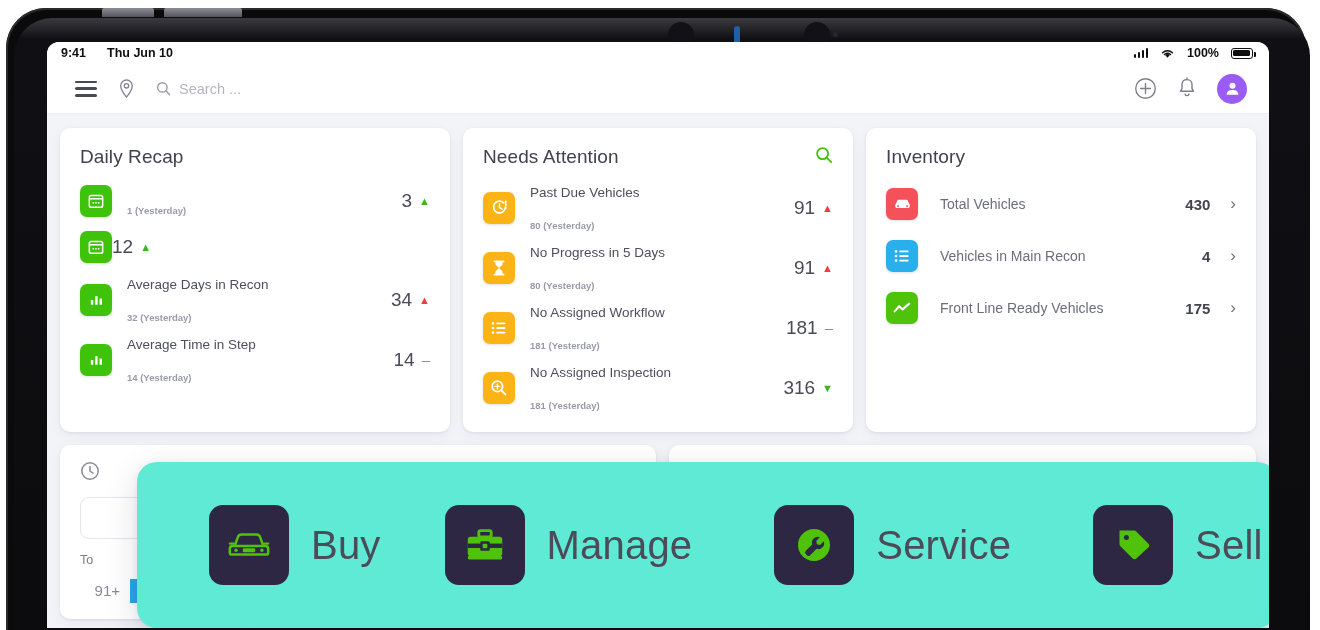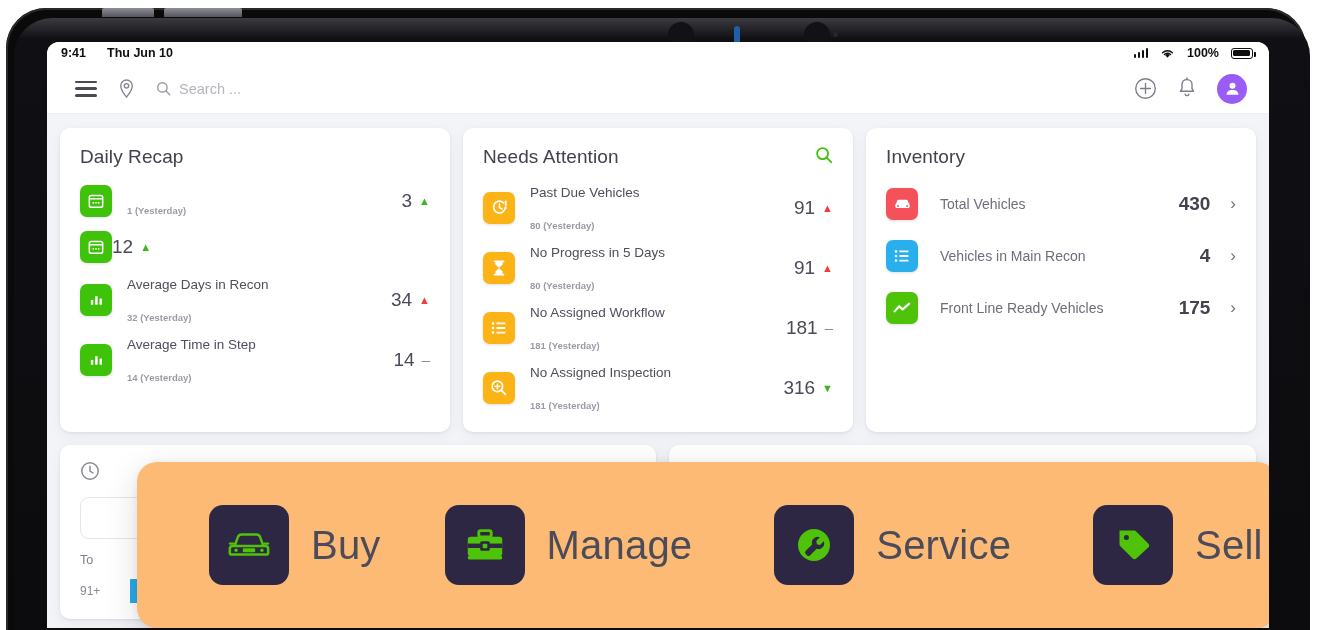--- a/index.html
+++ b/index.html
@@ -115,49 +115,49 @@
   .stat-sub { font-size:9.5px; color:#9a9aa8; font-weight:bold; margin-top:18px; }
   .stat-value { font-size:19px; color:#4a4a58; white-space:nowrap; }
   .trend { margin-left:7px; font-size:11px; display:inline-block; vertical-align:2px; }
   .trend.up-green { color:#3cb521; }
   .trend.up-red { color:#f03c3c; }
   .trend.down-green { color:#3cb521; }
   .trend.flat { color:#8d8d99; font-size:15px; vertical-align:1px; }
 
   .inv-row { display:flex; align-items:center; padding: 10px 0; }
   .inv-label { margin-left:22px; flex:1; font-size:14px; color:#6d6d7b; }
-  .inv-value { font-size:19px; color:#43434f; font-weight:bold; }
+  .inv-value { font-size:15px; color:#43434f; font-weight:bold; }
   .chev { margin-left:20px; color:#6f6f7d; font-size:17px; }
 
   
   .row2 { display:flex; gap:13px; margin-top:13px; }
   .card2 { background:#fff; border-radius:10px; box-shadow: 0 1px 3px rgba(20,25,50,.07), 0 4px 14px rgba(20,25,50,.05); padding: 16px 20px; position:relative; }
   .card2.left { width:596px; }
   .card2.right { flex:1; }
   .c2-head { display:flex; align-items:center; justify-content:space-between; }
   .pill-select {
     margin-top:16px; height:42px; width:100%; border:1px solid #e3e5ec;
     border-radius:9px; background:#fff;
   }
   .tot-label { margin-top:14px; font-size:12.5px; color:#7c7c8a; }
   .bar-chart { margin-top:12px; }
   .bar-line { display:flex; align-items:center; gap:10px; }
-  .bar-cat { width:40px; font-size:12px; color:#8a8a97; }
+  .bar-cat { width:40px; text-align:right; font-size:15px; color:#8a8a97; }
   .bar-track { flex:1; display:flex; align-items:center; height:24px; border-top:1px solid #edeef2; }
   .seg { height:24px; display:flex; align-items:center; justify-content:center; font-size:12px; color:#3d3d49; }
   .seg.blue { background:#27a9e8; }
   .seg.green { background:#4fc20a; }
   .bar-total { font-size:12px; color:#4a4a57; margin-left:10px; }
   .steps-line { font-size:13.5px; color:#7c7c8a; }
   .steps-line b { color:#42424f; font-weight:normal; }
 
   
   .overlay {
     position:absolute; left:90px; top:420px; width:1140px; height:166px;
-    background:#fdba74; border-radius:20px;
+    background:#5eead4; border-radius:20px;
     box-shadow: 0 10px 34px rgba(20,25,60,.14), 0 2px 8px rgba(20,25,60,.07);
     display:flex; align-items:center; padding: 0 30px;
     z-index: 20;
   }
   .ov-item { display:flex; align-items:center; }
   .ov-tile {
     width:80px; height:80px; border-radius:14px; background:#2e2744;
     display:flex; align-items:center; justify-content:center;
   }
   .ov-label { margin-left:22px; font-size:40px; color:#4b4b5a; letter-spacing:.2px; }

